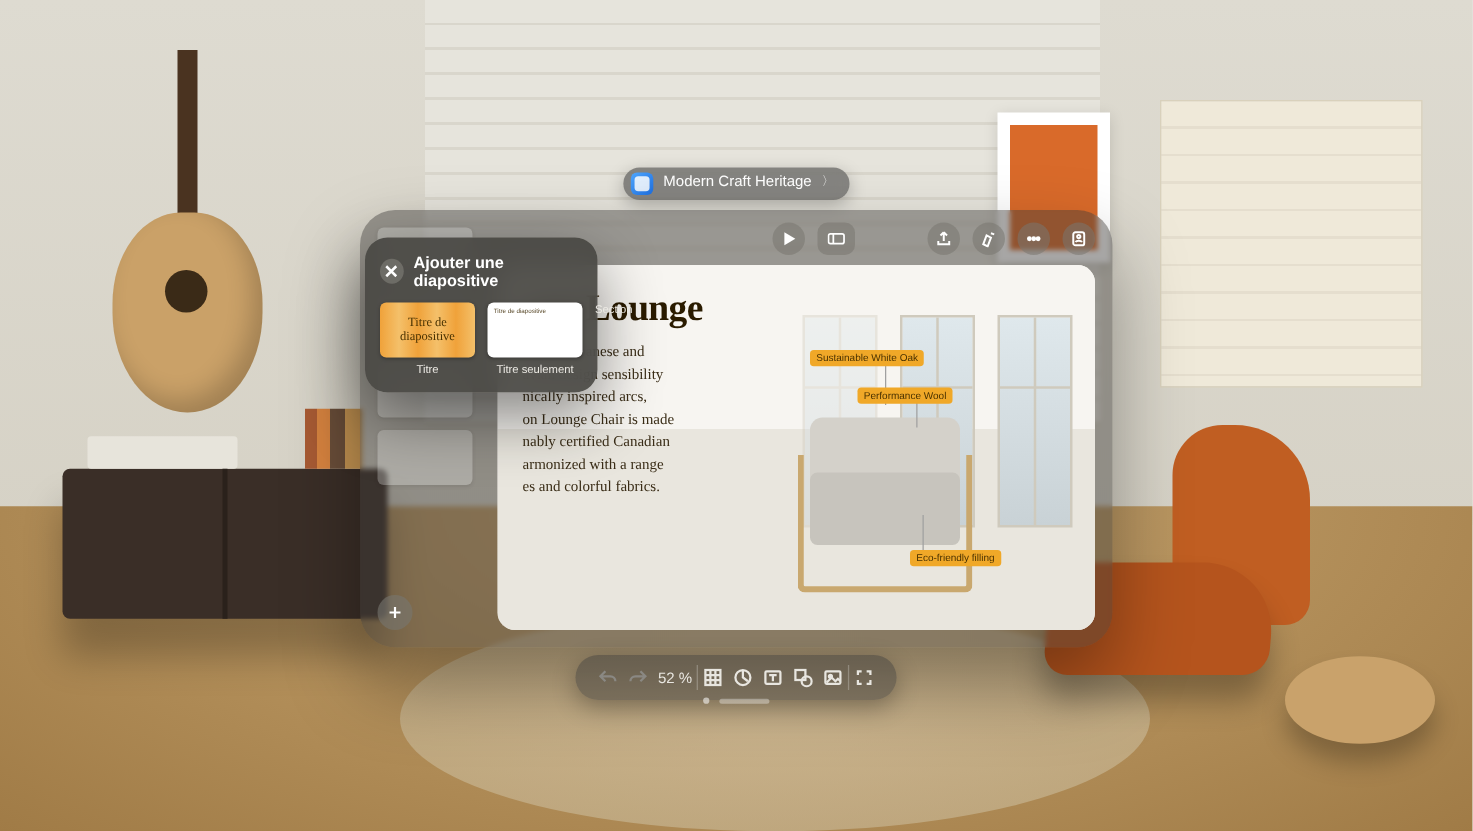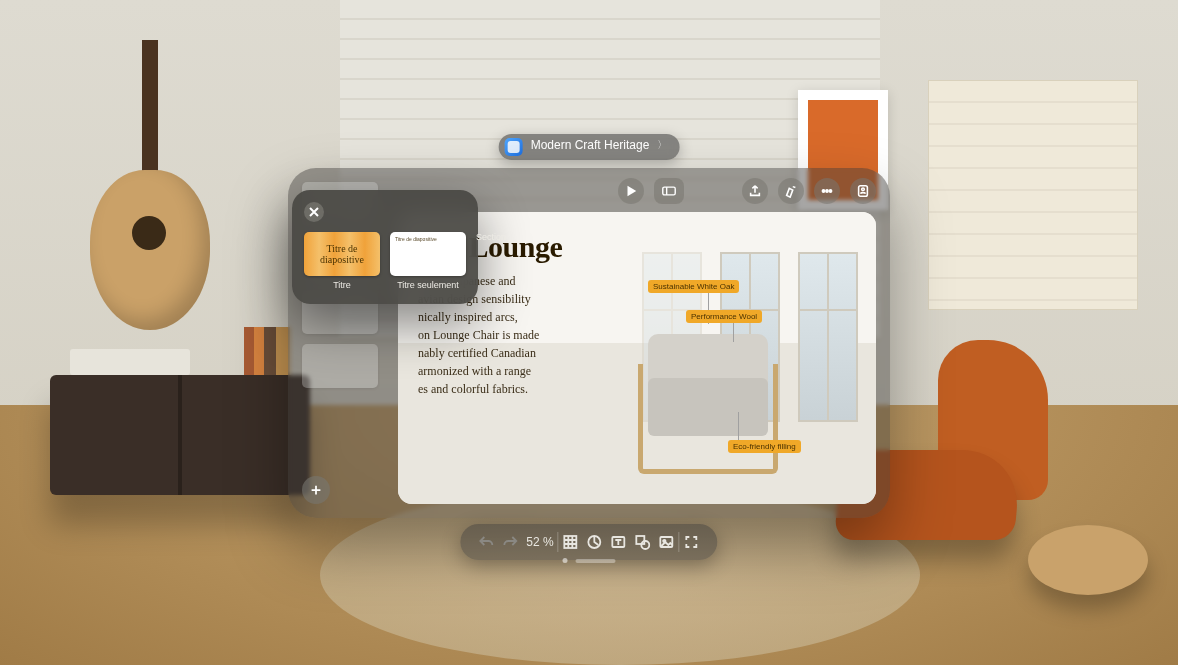--- a/index.html
+++ b/index.html
@@ -289,20 +289,21 @@
   <div class="bar"></div>
 </div>
 
 <div class="popover">
   <div class="hdr">
     <div class="close">
       <svg viewBox="0 0 10 10">
           <path d="M1 1l8 8M9 1l-8 8"></path>
         </svg>
     </div>
+    <div class="title">Ajouter une diapositive</div>
   </div>
   <div class="popgrid">
     <div class="popcell">
       <div class="popthumb gradient">
           <div class="bigt">Titre de diapositive</div>
         </div>
       <div class="poplabel">Titre</div>
     </div>
     <div class="popcell">
       <div class="popthumb">

